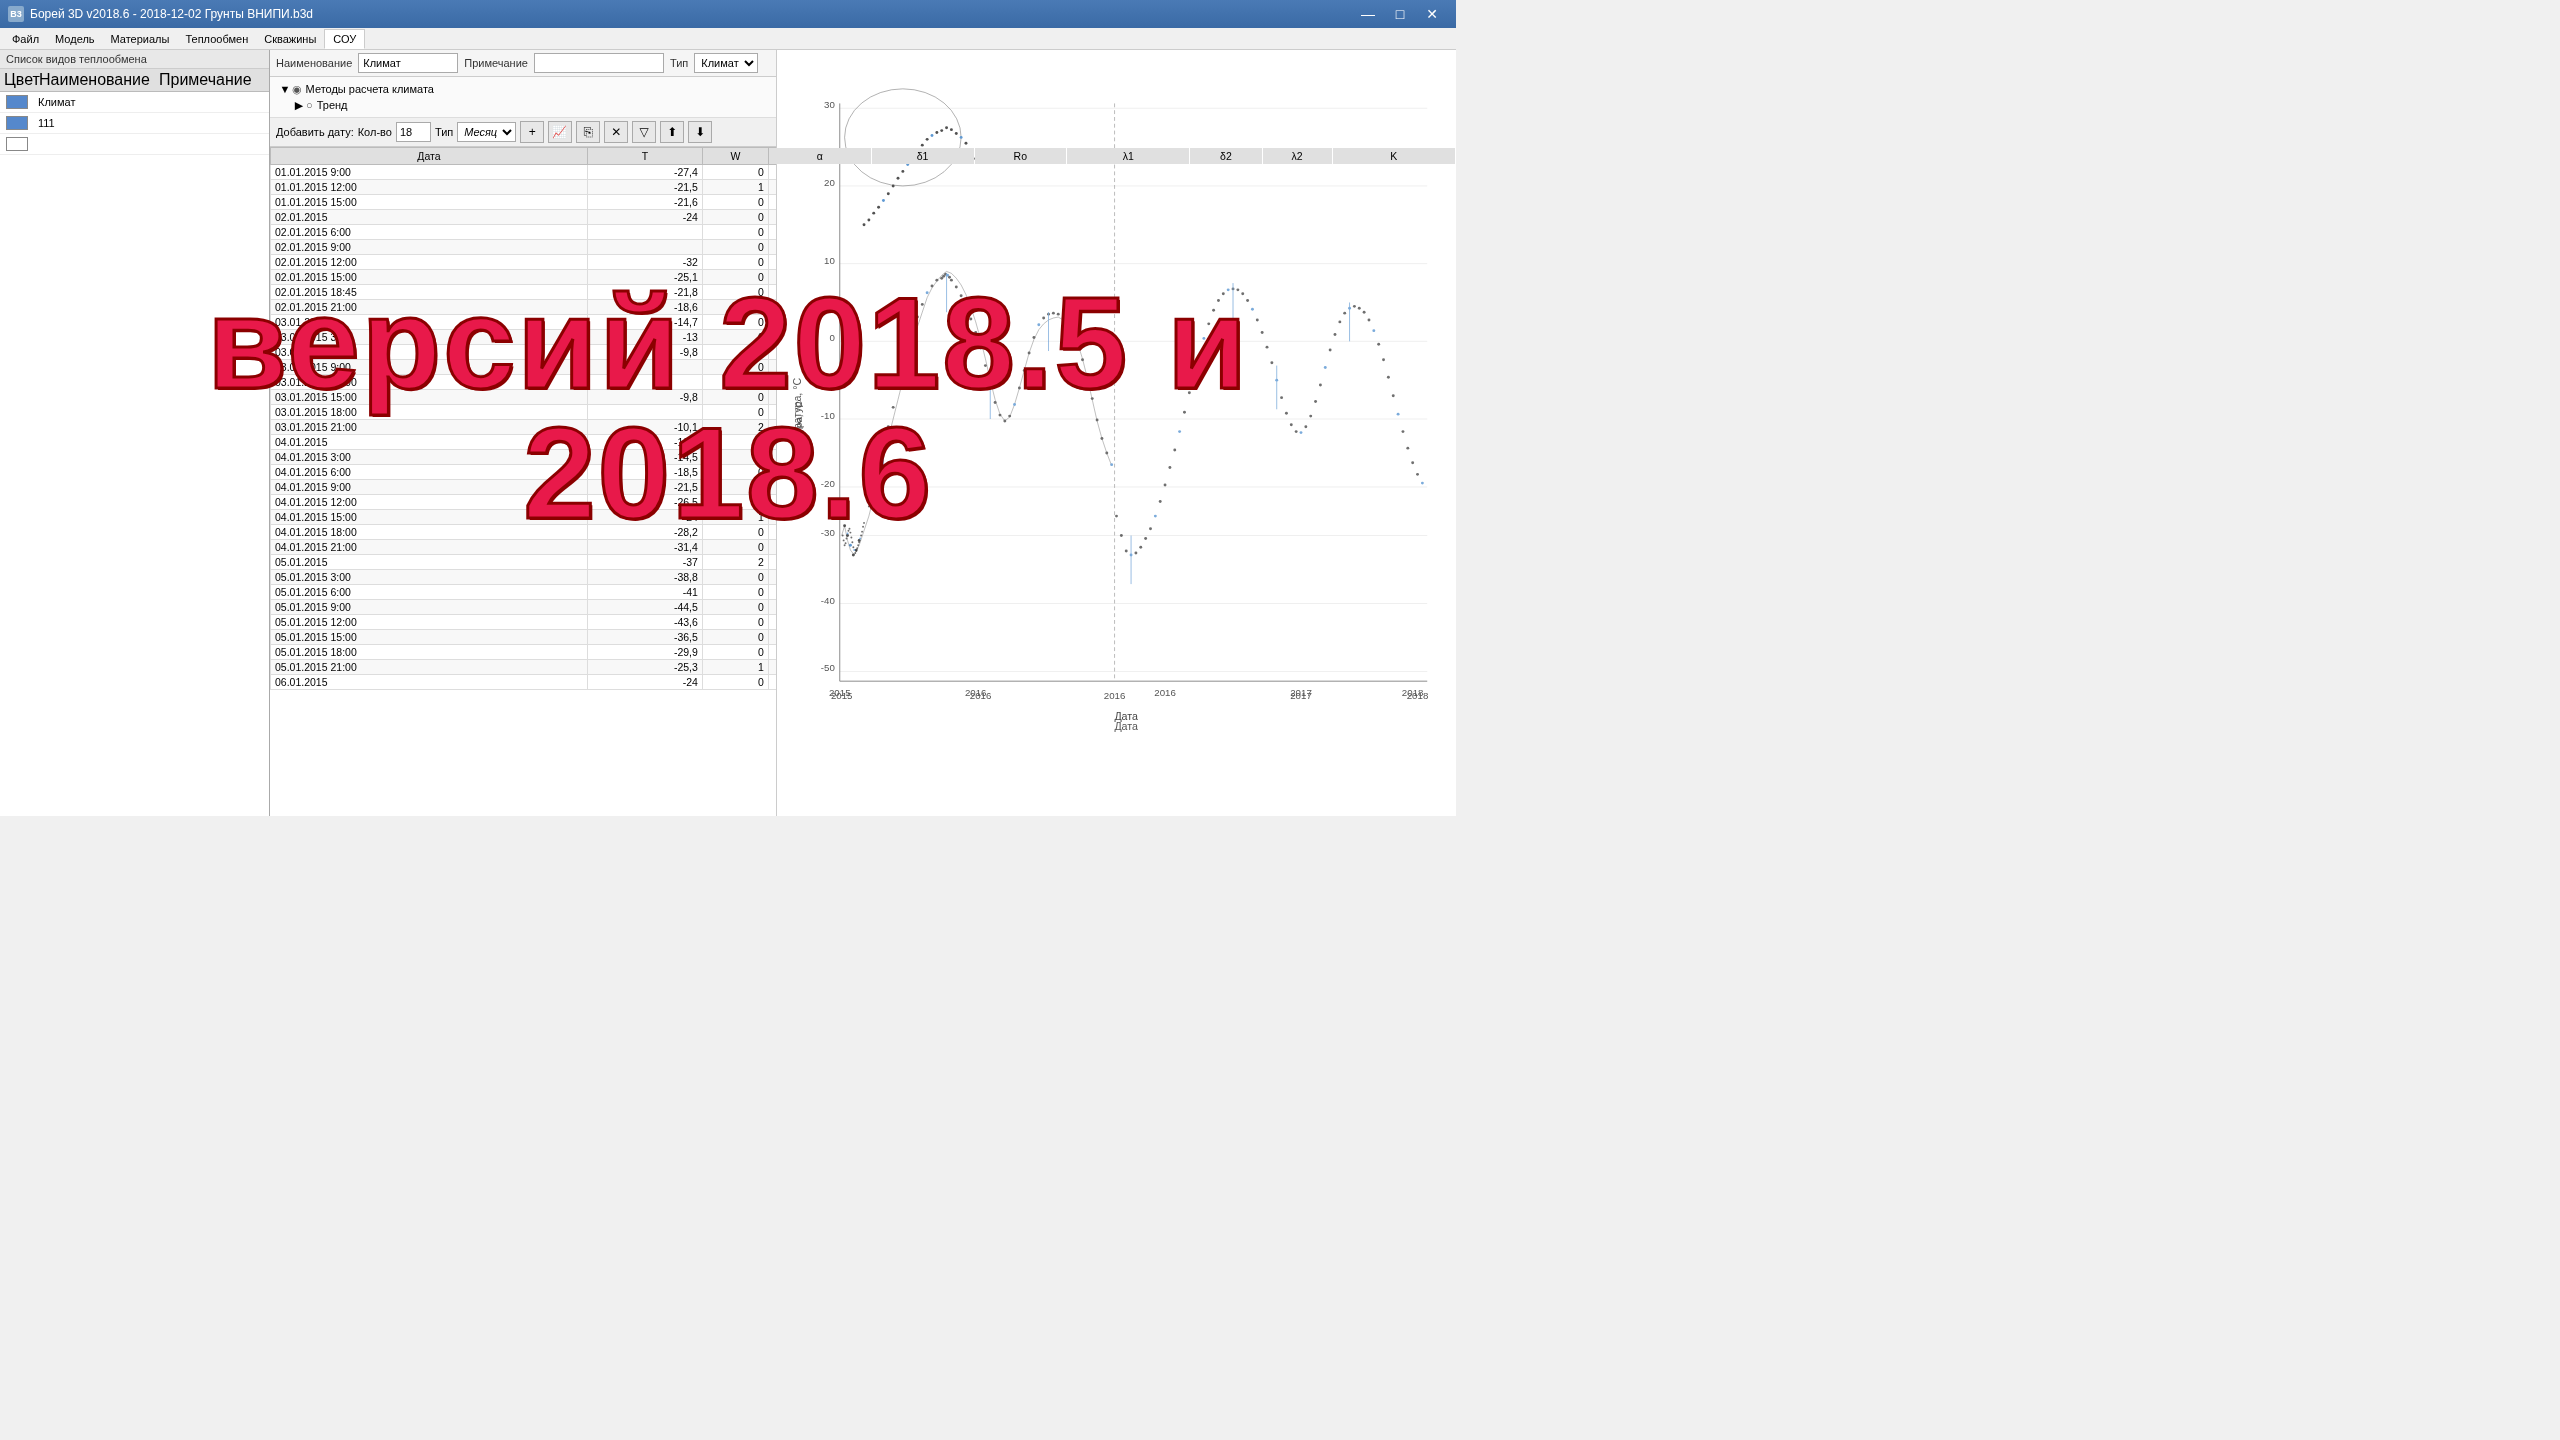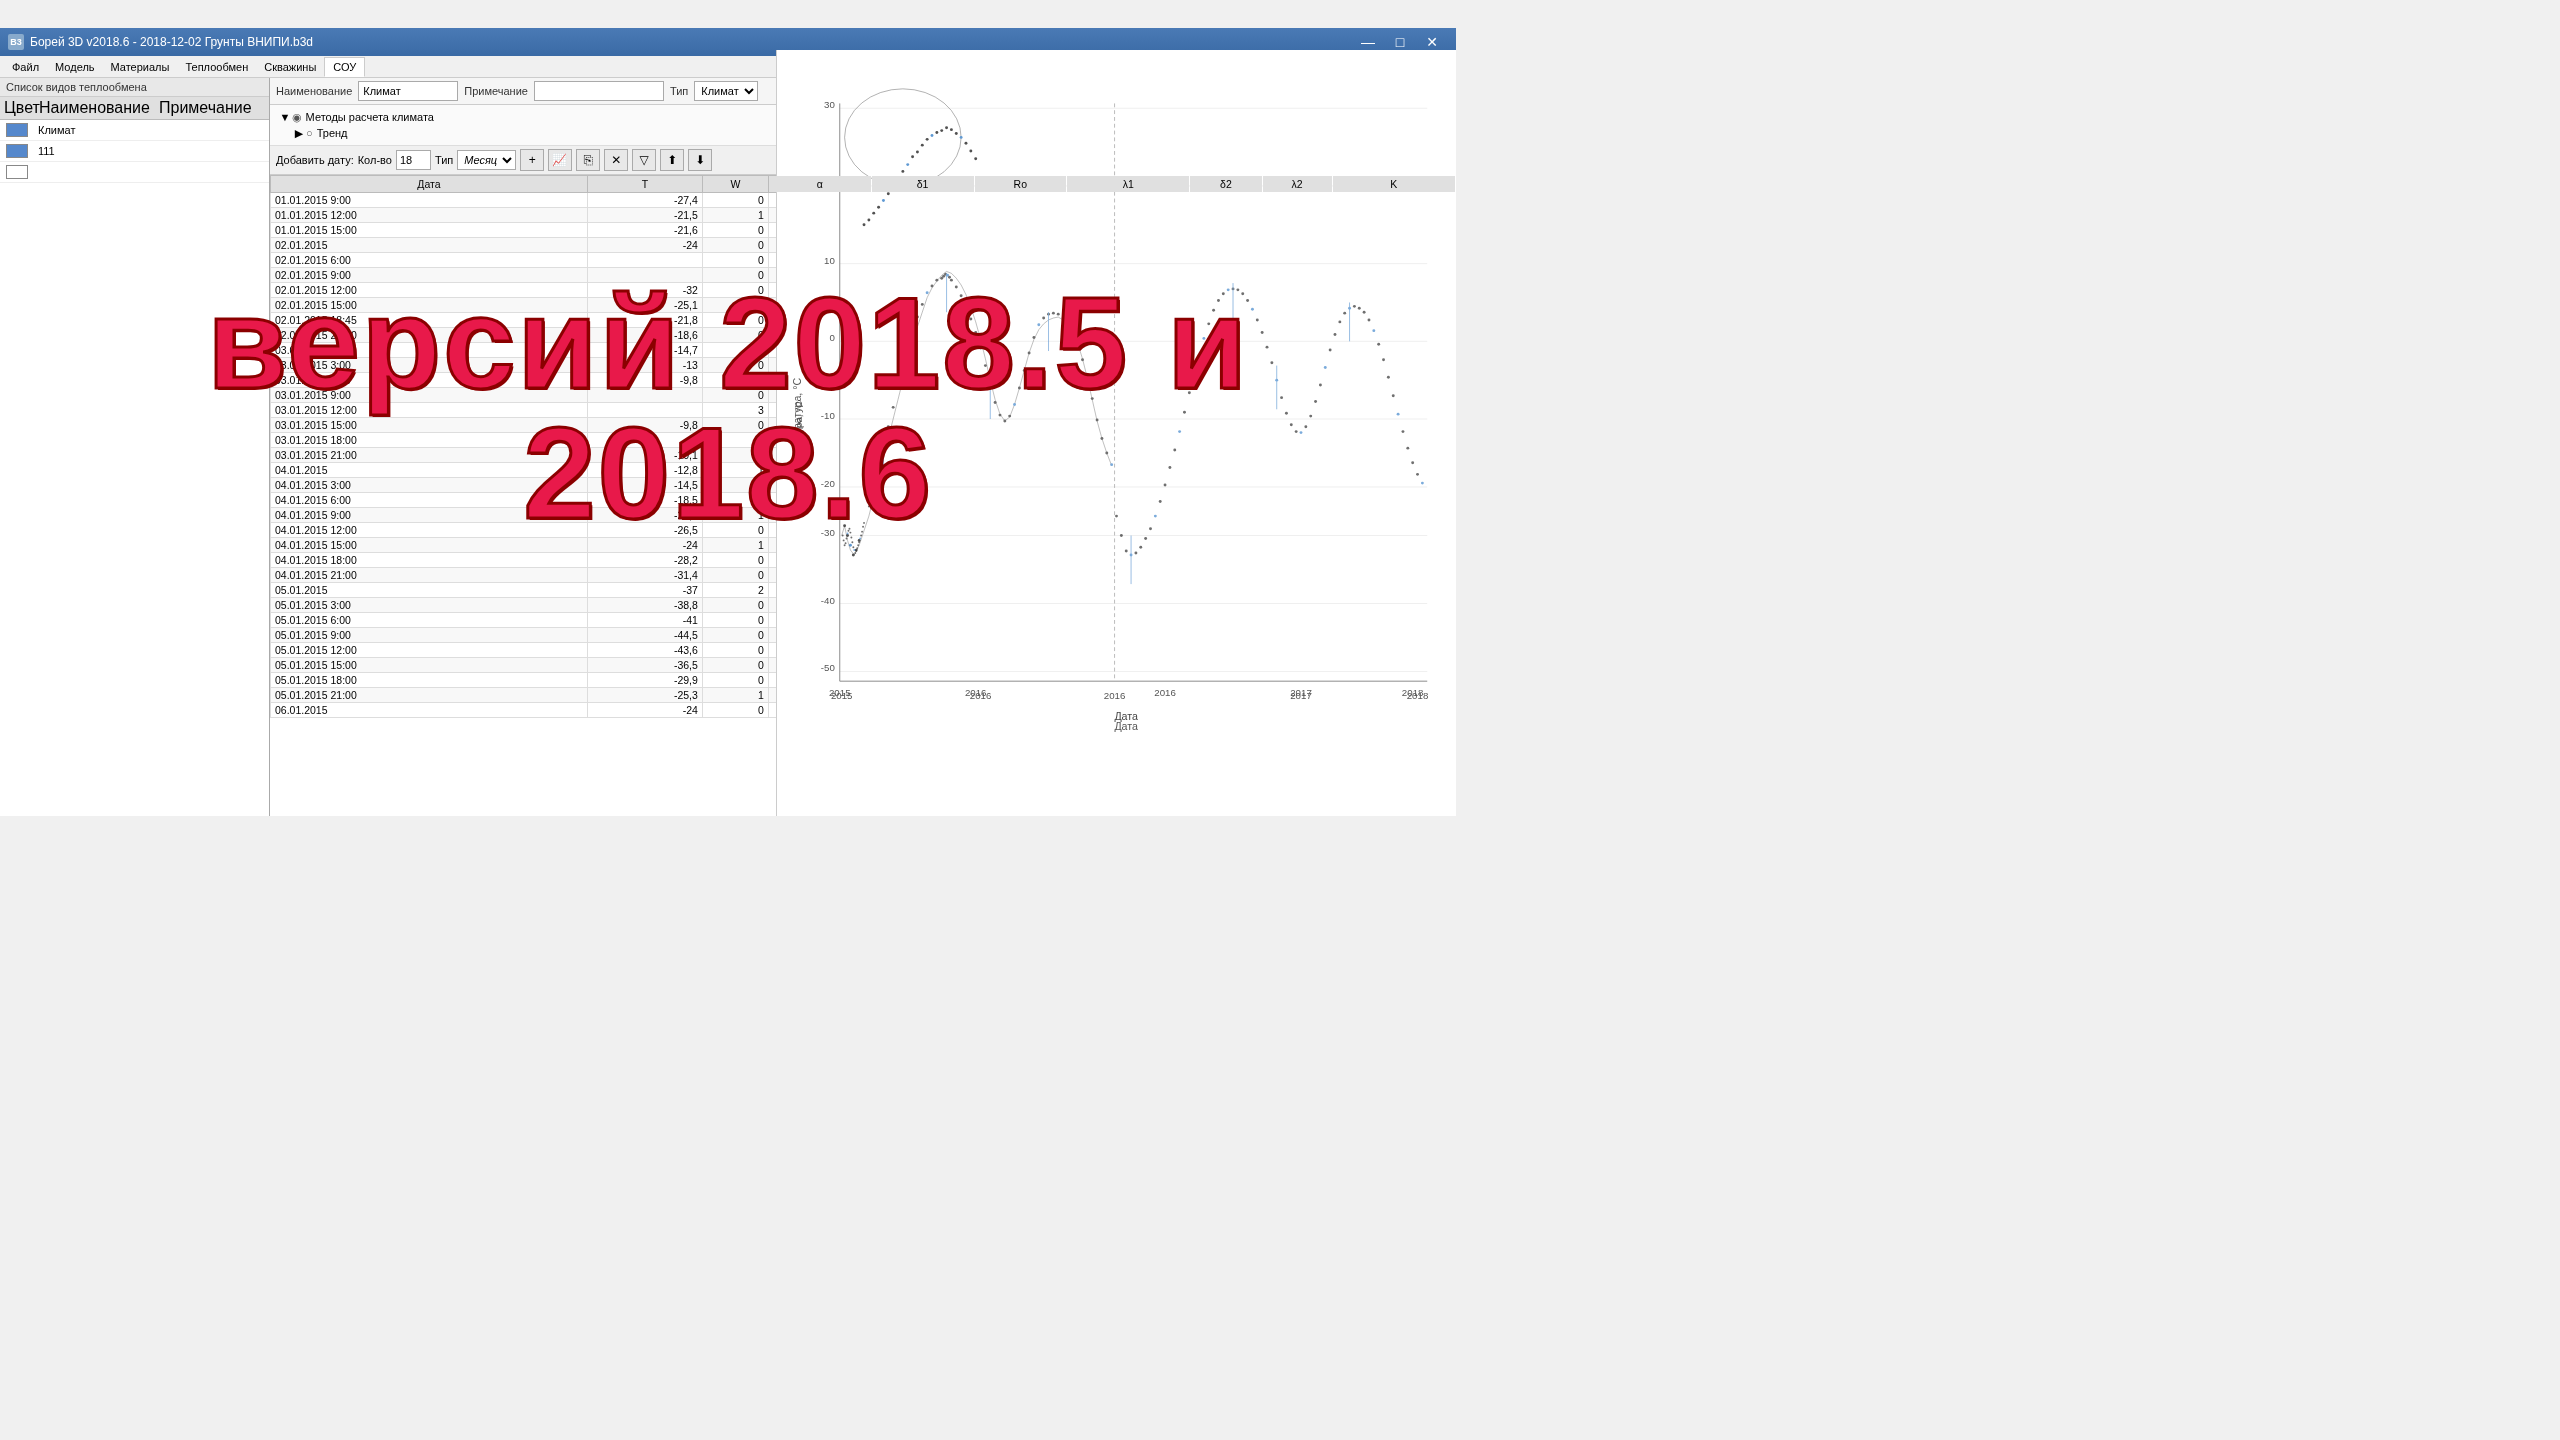--- a/index.html
+++ b/index.html
@@ -16,21 +16,20 @@
     
     #titlebar {
       height: 28px;
       background: linear-gradient(to bottom, #4a7ab5, #3a6aa5);
       display: flex;
       align-items: center;
       padding: 0 8px;
       color: white;
       font-size: 12px;
       position: relative;
-      margin-top: 28px;
     }
     #titlebar-icon {
       width: 16px; height: 16px;
       background: #88aacc;
       border-radius: 2px;
       margin-right: 6px;
       display: flex; align-items: center; justify-content: center;
       font-size: 9px; color: white; font-weight: bold;
     }
     #titlebar-title { flex: 1; }

